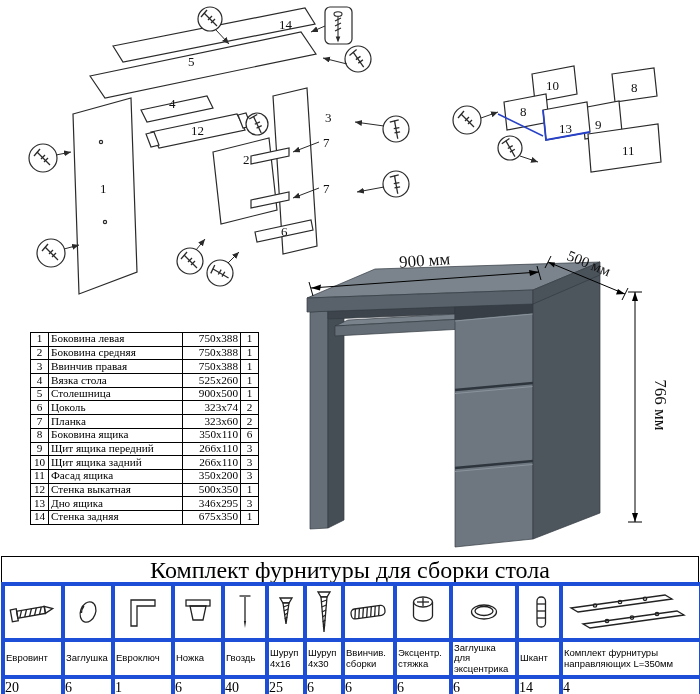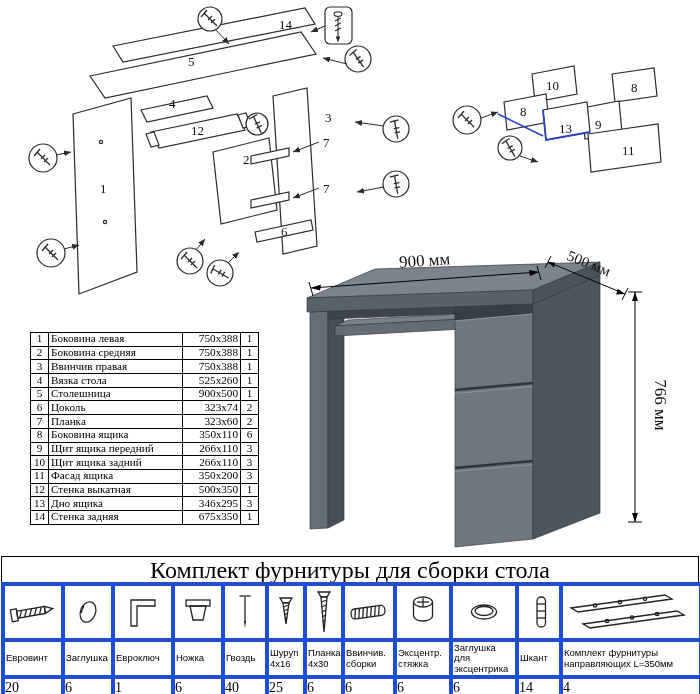--- a/index.html
+++ b/index.html
@@ -438,21 +438,21 @@
           </svg>
         </td>
       </tr>
       <tr class="names">
         <td>Евровинт</td>
         <td>Заглушка</td>
         <td>Евроключ</td>
         <td>Ножка</td>
         <td>Гвоздь</td>
         <td>Шуруп 4х16</td>
-        <td>Планка 4х30</td>
+        <td>Шуруп 4х30</td>
         <td>Ввинчив. сборки</td>
         <td>Эксцентр. стяжка</td>
         <td>Заглушка для эксцентрика</td>
         <td>Шкант</td>
         <td>Комплект фурнитуры направляющих L=350мм</td>
       </tr>
       <tr class="qtys">
         <td>20</td>
         <td>6</td>
         <td>1</td>

